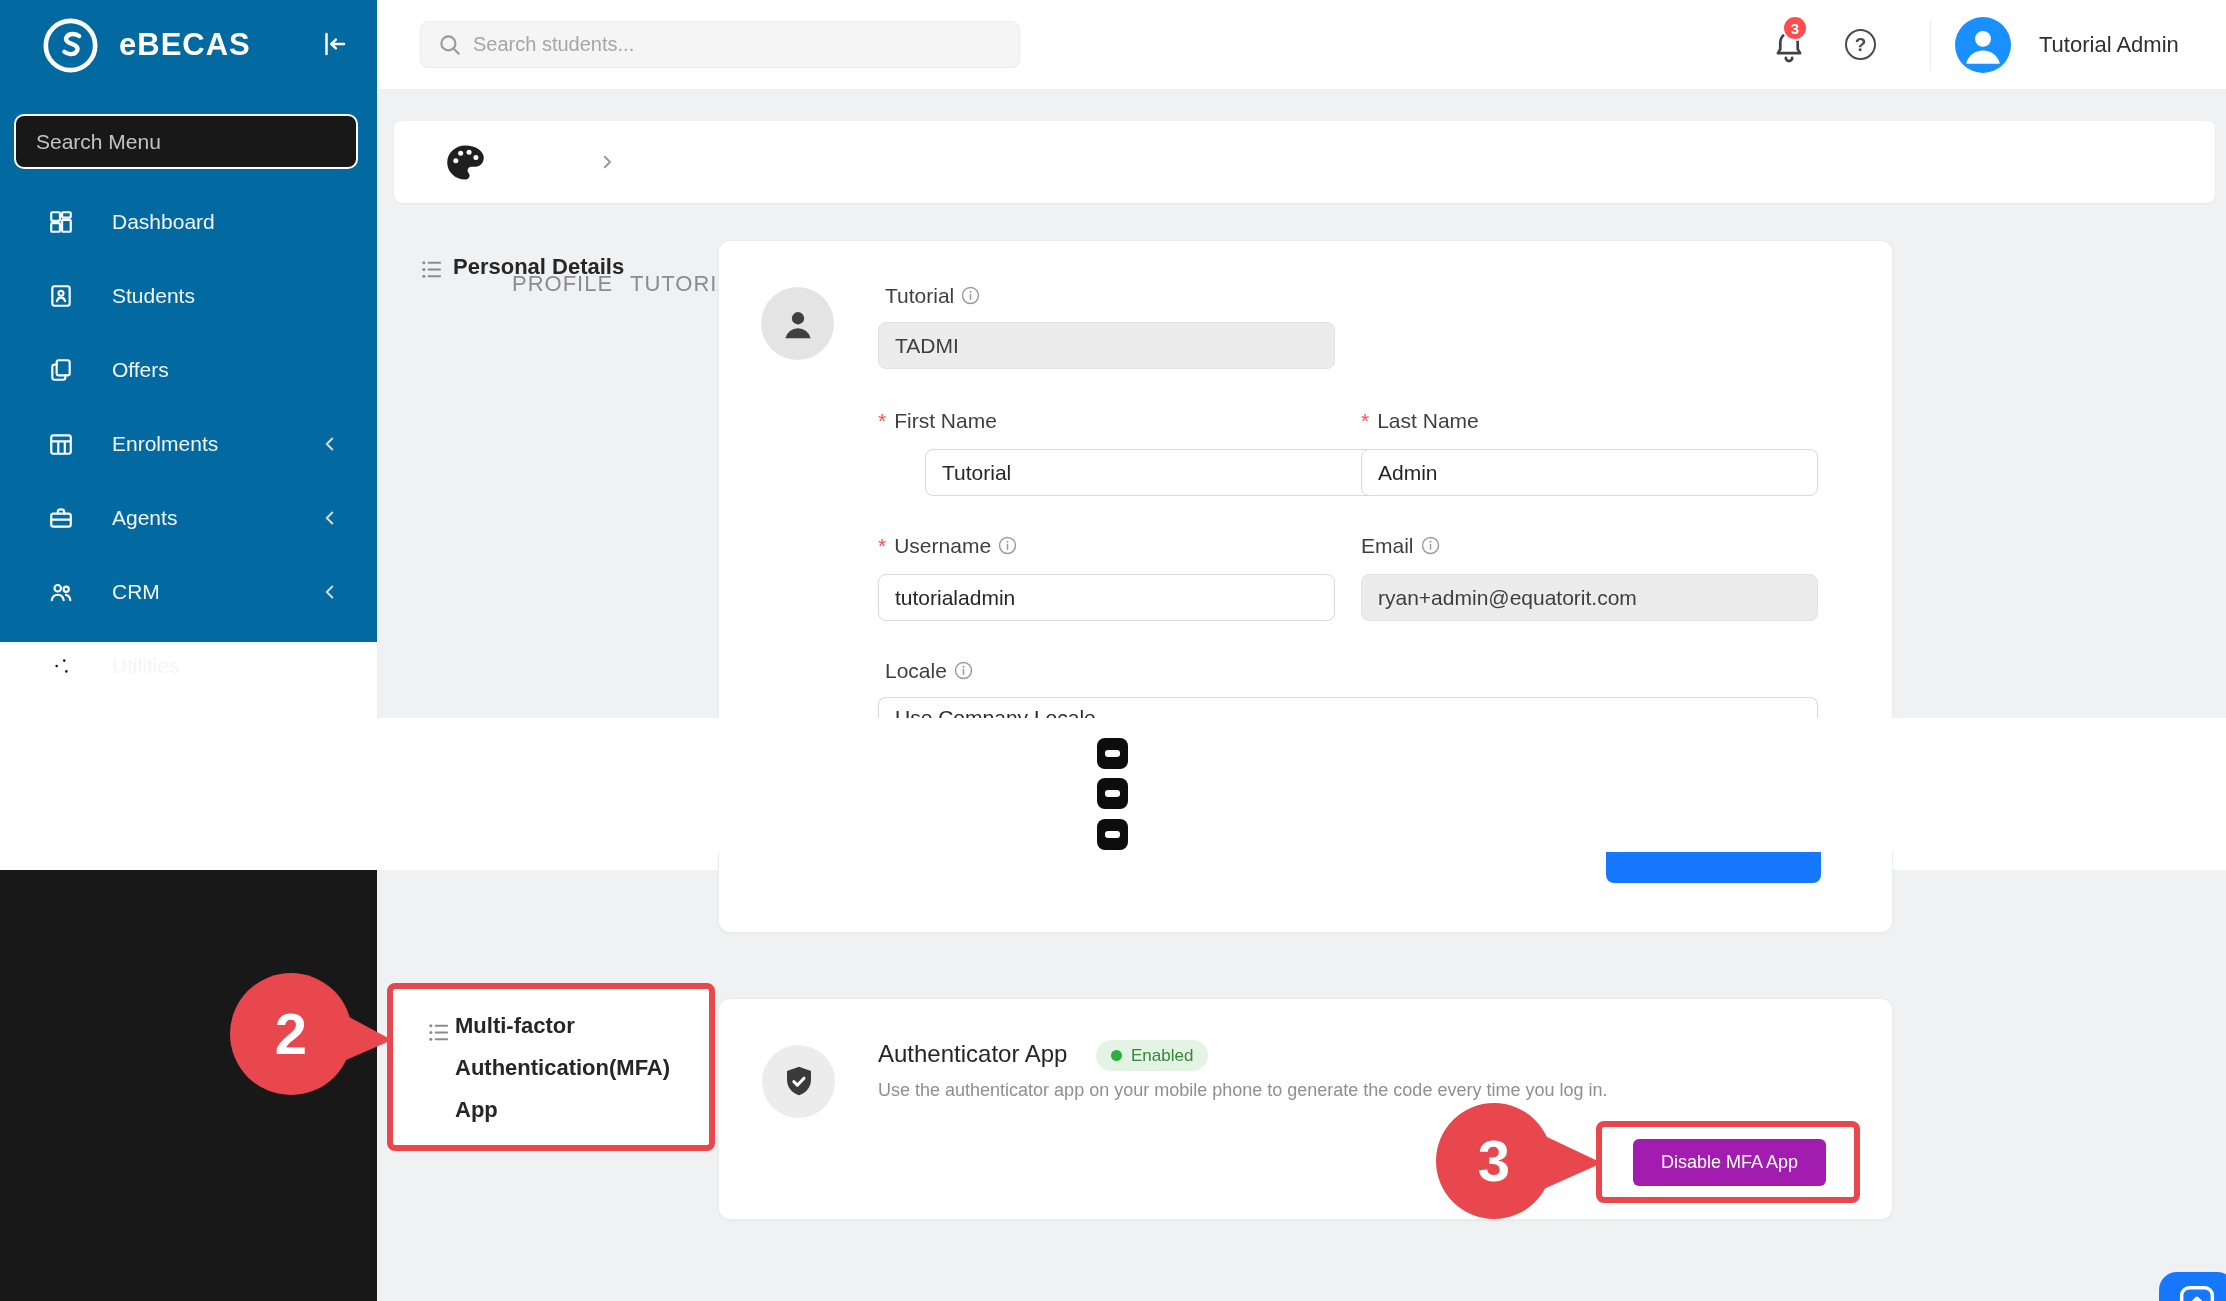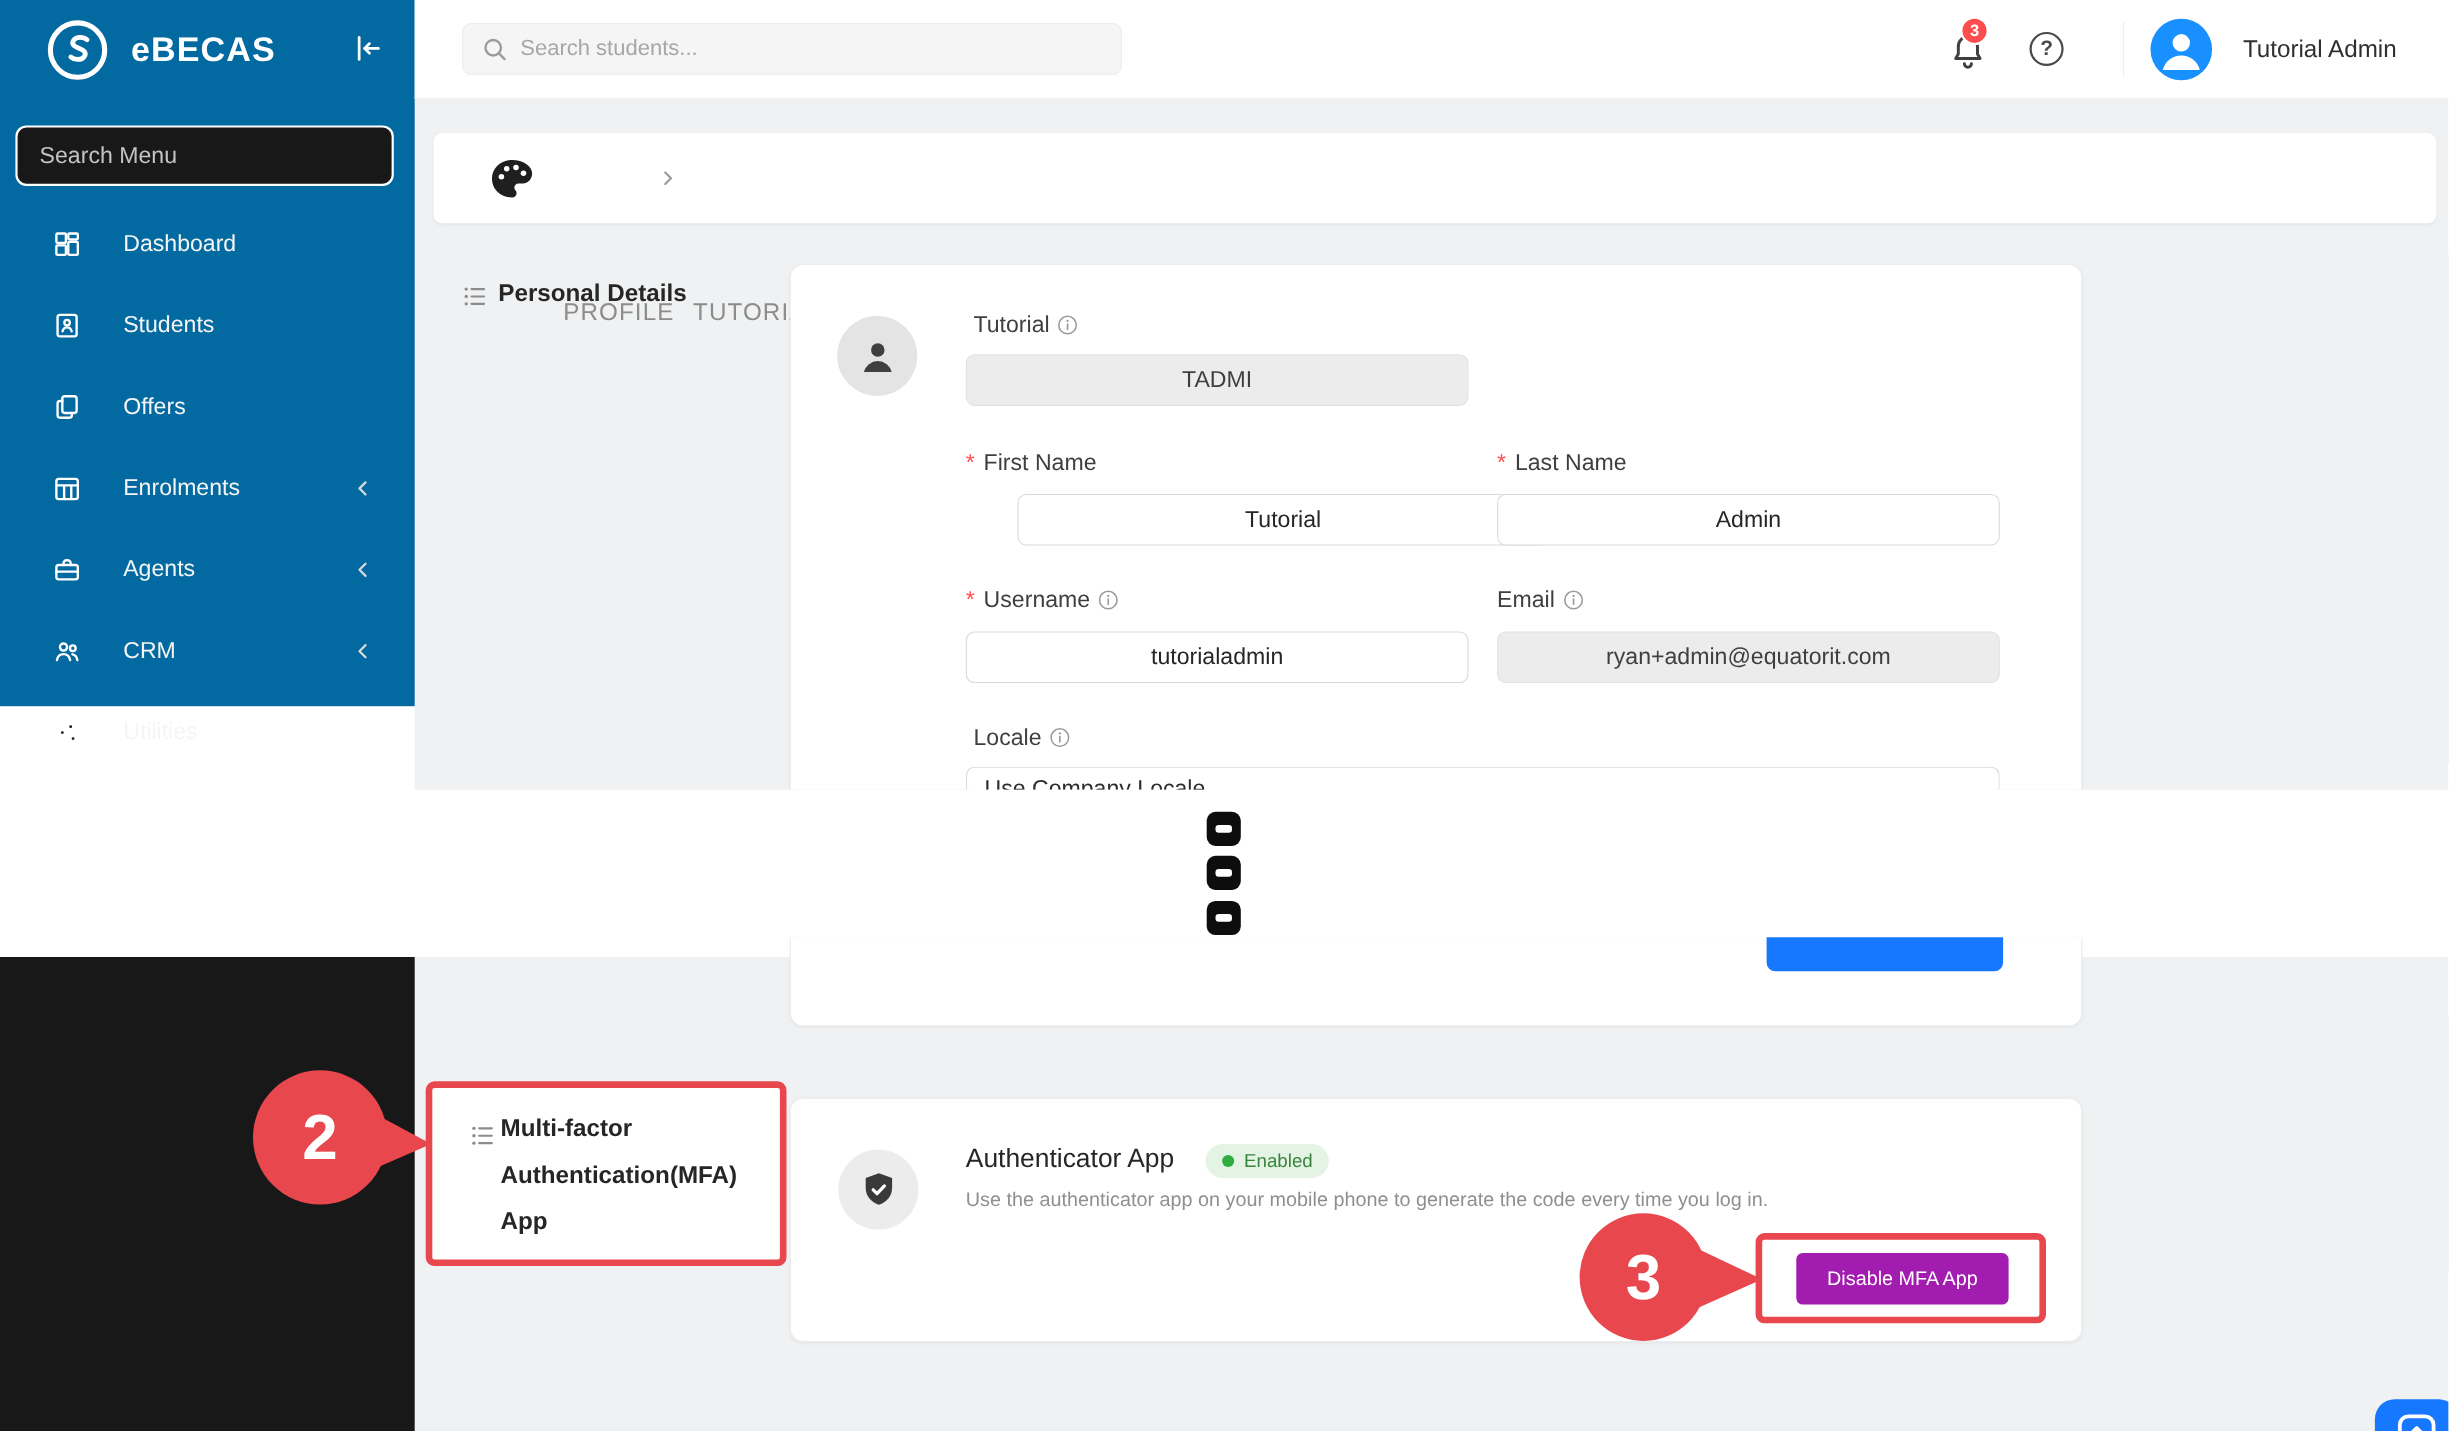--- a/index.html
+++ b/index.html
@@ -62,21 +62,21 @@
         box-shadow:0 1px 3px rgba(0,0,0,0.04);}
   .card-top{left:718px;top:240px;width:1175px;height:478px;border-bottom:none;border-radius:12px 12px 0 0;}
   .card-cut-bottom{left:718px;top:852px;width:1175px;height:81px;border-top:none;border-radius:0 0 12px 12px;}
   .card-mfa{left:718px;top:998px;width:1175px;height:222px;border-radius:12px;}
 
   .avatar-grey{position:absolute;width:73px;height:73px;border-radius:50%;background:#e4e4e4;
                display:flex;align-items:center;justify-content:center;overflow:hidden;}
   .flabel{position:absolute;font-size:21px;color:#3f3f3f;display:flex;align-items:center;gap:7px;height:25px;}
   .star{color:#ff4d4f;font-size:21px;margin-right:1px;}
   .tinput{position:absolute;height:47px;border:1px solid #d9d9d9;border-radius:8px;background:#fff;
-          font-size:21px;color:#262626;padding:0 16px;font-family:inherit;box-sizing:border-box;outline:none;text-align:center;}
+          font-size:21px;color:#262626;padding:0 16px;font-family:inherit;box-sizing:border-box;outline:none;}
   .tinput.off{background:#ececec;border-color:#e2e2e2;color:#3f3f3f;}
   .select-sliver{position:absolute;left:878px;top:697px;width:940px;height:21px;border:1px solid #d9d9d9;
                  border-bottom:none;border-radius:8px 8px 0 0;background:#fff;overflow:hidden;box-sizing:border-box;cursor:pointer;}
   .select-sliver span{position:absolute;left:16px;top:8px;font-size:21px;color:#2b2b2b;}
   .blue-sliver{position:absolute;left:1606px;top:852px;width:215px;height:31px;background:#1677ff;
                border-radius:0 0 8px 8px;cursor:pointer;}
 
   .badge-green{position:absolute;left:1096px;top:1040px;height:31px;display:inline-flex;align-items:center;
                gap:9px;background:#e3f3e4;border-radius:16px;padding:0 15px;font-size:17px;color:#38853c;font-weight:500;}
   .badge-green .gdot{width:11px;height:11px;border-radius:50%;background:#2fae3f;}

